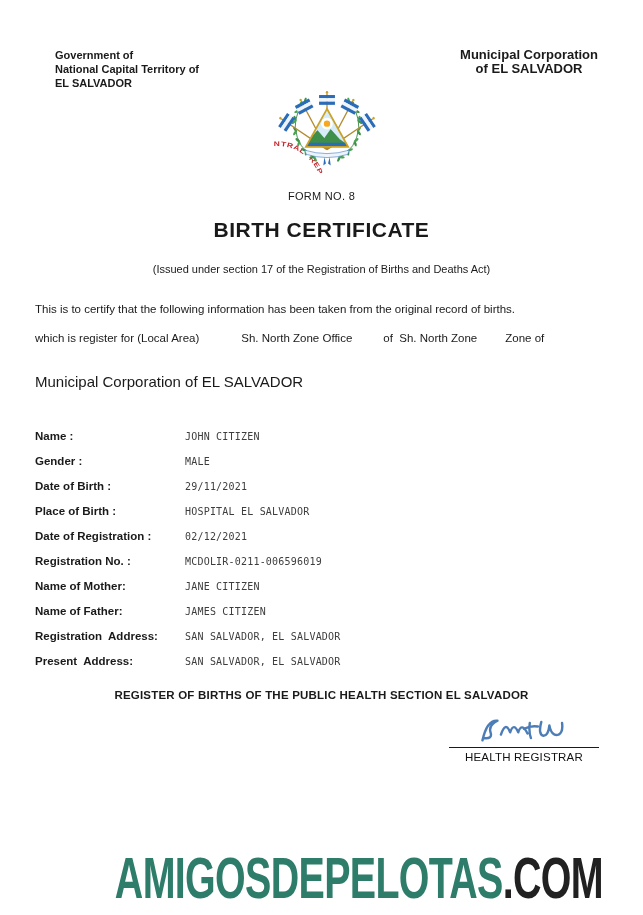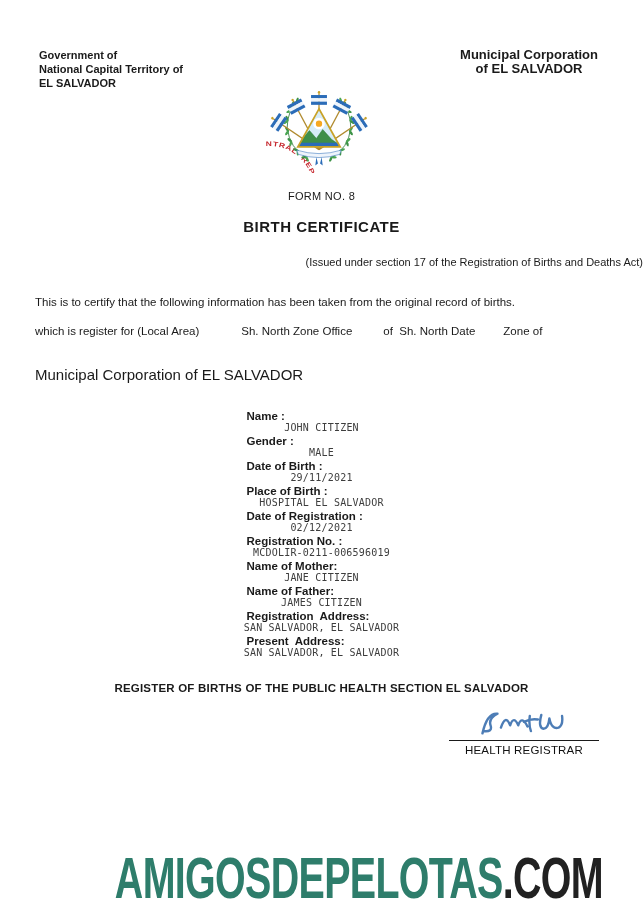--- a/index.html
+++ b/index.html
@@ -3,36 +3,36 @@
 <meta charset="utf-8">
 <style>
   * { margin:0; padding:0; box-sizing:border-box; }
   html,body { background:#fff; }
   body { font-family:"Liberation Sans", sans-serif; color:#1a1a1a; }
   .page {
     position:relative; width:643px; height:915px; margin:0 auto;
     background:#fff; overflow:hidden; padding-top:45px;
   }
   
-  .header { position:relative; height:135px; margin:0 45px 0 39px; }
+  .header { position:relative; height:135px; margin:0 45px 0 55px; }
   .hdr-left { position:absolute; left:0; top:3px; font-size:11px; font-weight:bold; line-height:14px; text-align:left; }
   .hdr-right { position:absolute; right:0; top:3px; font-size:13px; font-weight:bold; line-height:14px; text-align:center; }
   .emblem-wrap { position:absolute; left:50%; top:24px; transform:translateX(-50%); width:106px; height:104px; }
   
   .form-no { margin-top:10px; text-align:center; font-size:11px; letter-spacing:.3px; }
-  .doc-title { margin-top:16px; text-align:center; font-size:15px; font-weight:bold; letter-spacing:.5px; }
-  .doc-subtitle { margin-top:21px; text-align:right; font-size:11px; }
+  .doc-title { margin-top:16px; text-align:center; font-size:21px; font-weight:bold; letter-spacing:.5px; }
+  .doc-subtitle { margin-top:21px; text-align:center; font-size:11px; }
   .intro { margin:28px 35px 0 35px; font-size:11.5px; }
   .register-line { margin:17px 35px 0 35px; font-size:11.5px; display:flex; }
   .register-line span { white-space:pre; }
   .rl-gap1 { width:42px; } .rl-gap2 { width:31px; } .rl-gap3 { width:28px; }
   .municipal-line { margin:29px 35px 0 35px; font-size:15px; }
   
   .fields { margin:27px 35px 0 35px; }
-  .field-row { display:flex; height:25px; align-items:center;flex-direction:column; }
+  .field-row { display:flex; height:25px; align-items:flex-end; }
   .field-label { width:150px; font-size:11.5px; font-weight:bold; white-space:pre; }
   .field-value { font-family:"DejaVu Sans Mono", monospace; font-size:10px; color:#3d3d3d; letter-spacing:.2px; }
   
   .register-heading { margin-top:22px; text-align:center; font-size:11.5px; font-weight:bold; letter-spacing:.2px; }
   .sign-block { width:150px; margin:14px 44px 0 auto; text-align:center; }
   .sign-svg { display:block; margin:0 auto 2px auto; }
   .sign-line { border-top:1.5px solid #1a1a1a; margin:0 0 3px 0; }
   .registrar-label { font-size:11.5px; letter-spacing:.2px; color:#111; }
   
   .branding { position:absolute; left:0; right:0; bottom:8px; text-align:center; white-space:nowrap; }
@@ -129,21 +129,21 @@
   <div class="doc-title">BIRTH CERTIFICATE</div>
   <div class="doc-subtitle">(Issued under section 17 of the Registration of Births and Deaths Act)</div>
 
   <div class="intro">This is to certify that the following information has been taken from the original record of births.</div>
 
   <div class="register-line">
     <span>which is register for (Local Area)</span>
     <span class="rl-gap1"></span>
     <span>Sh. North Zone Office</span>
     <span class="rl-gap2"></span>
-    <span>of  Sh. North Date</span>
+    <span>of  Sh. North Zone</span>
     <span class="rl-gap3"></span>
     <span>Zone of</span>
   </div>
 
   <div class="municipal-line">Municipal Corporation of EL SALVADOR</div>
 
   <div class="fields" id="fields-container">
       <div class="field-row">
         <span class="field-label">Name :</span>
         <span class="field-value">JOHN CITIZEN</span>

